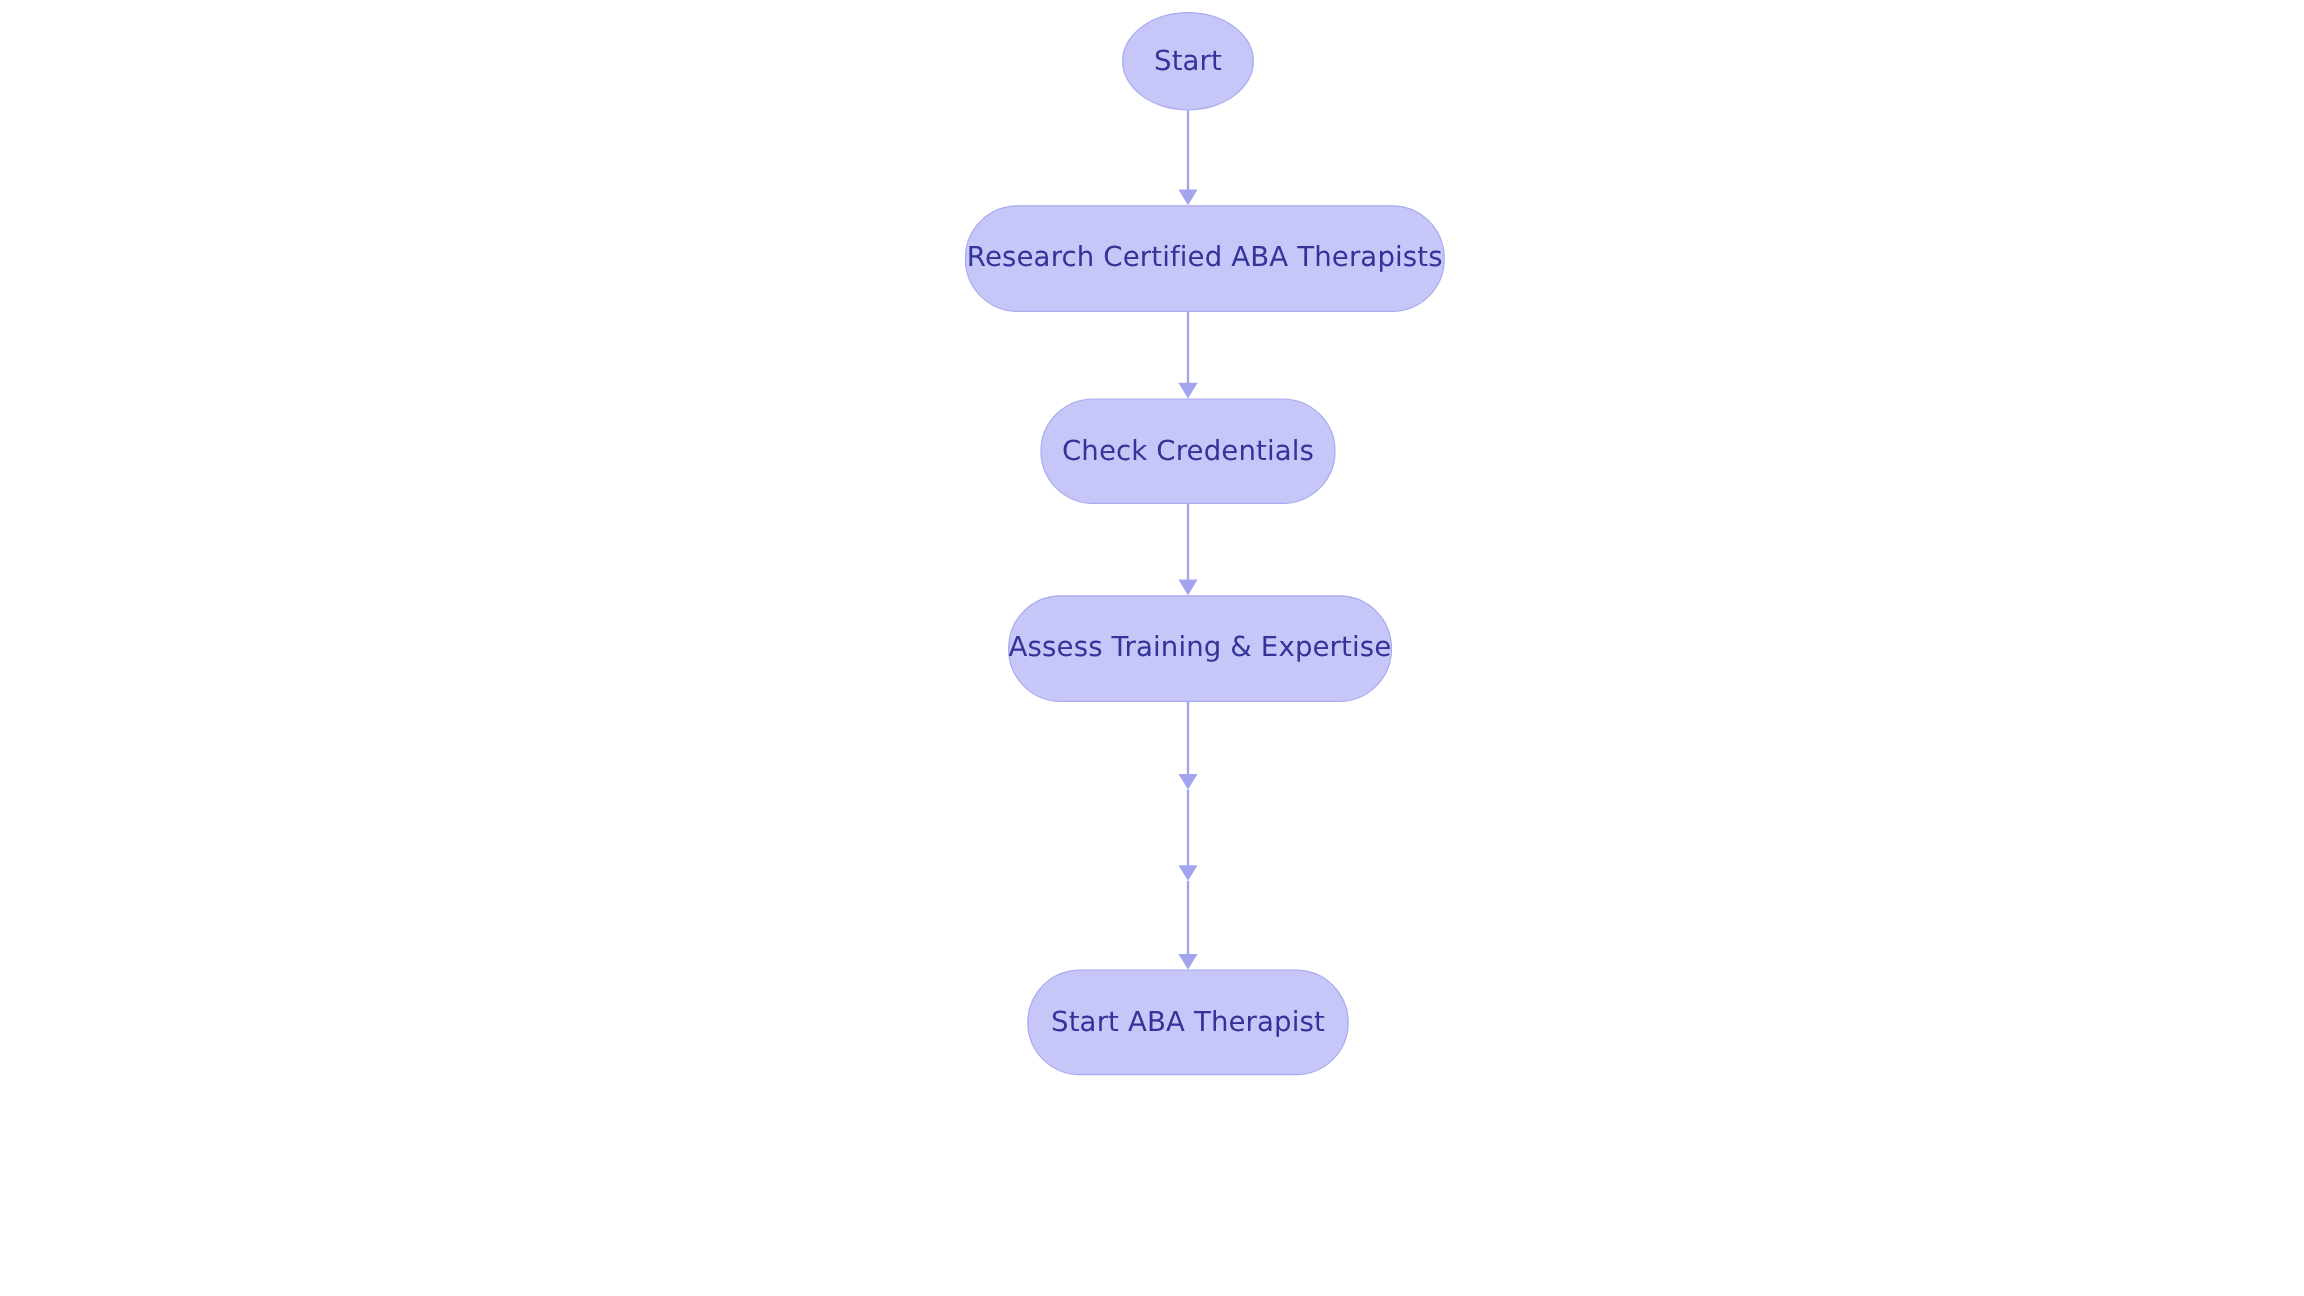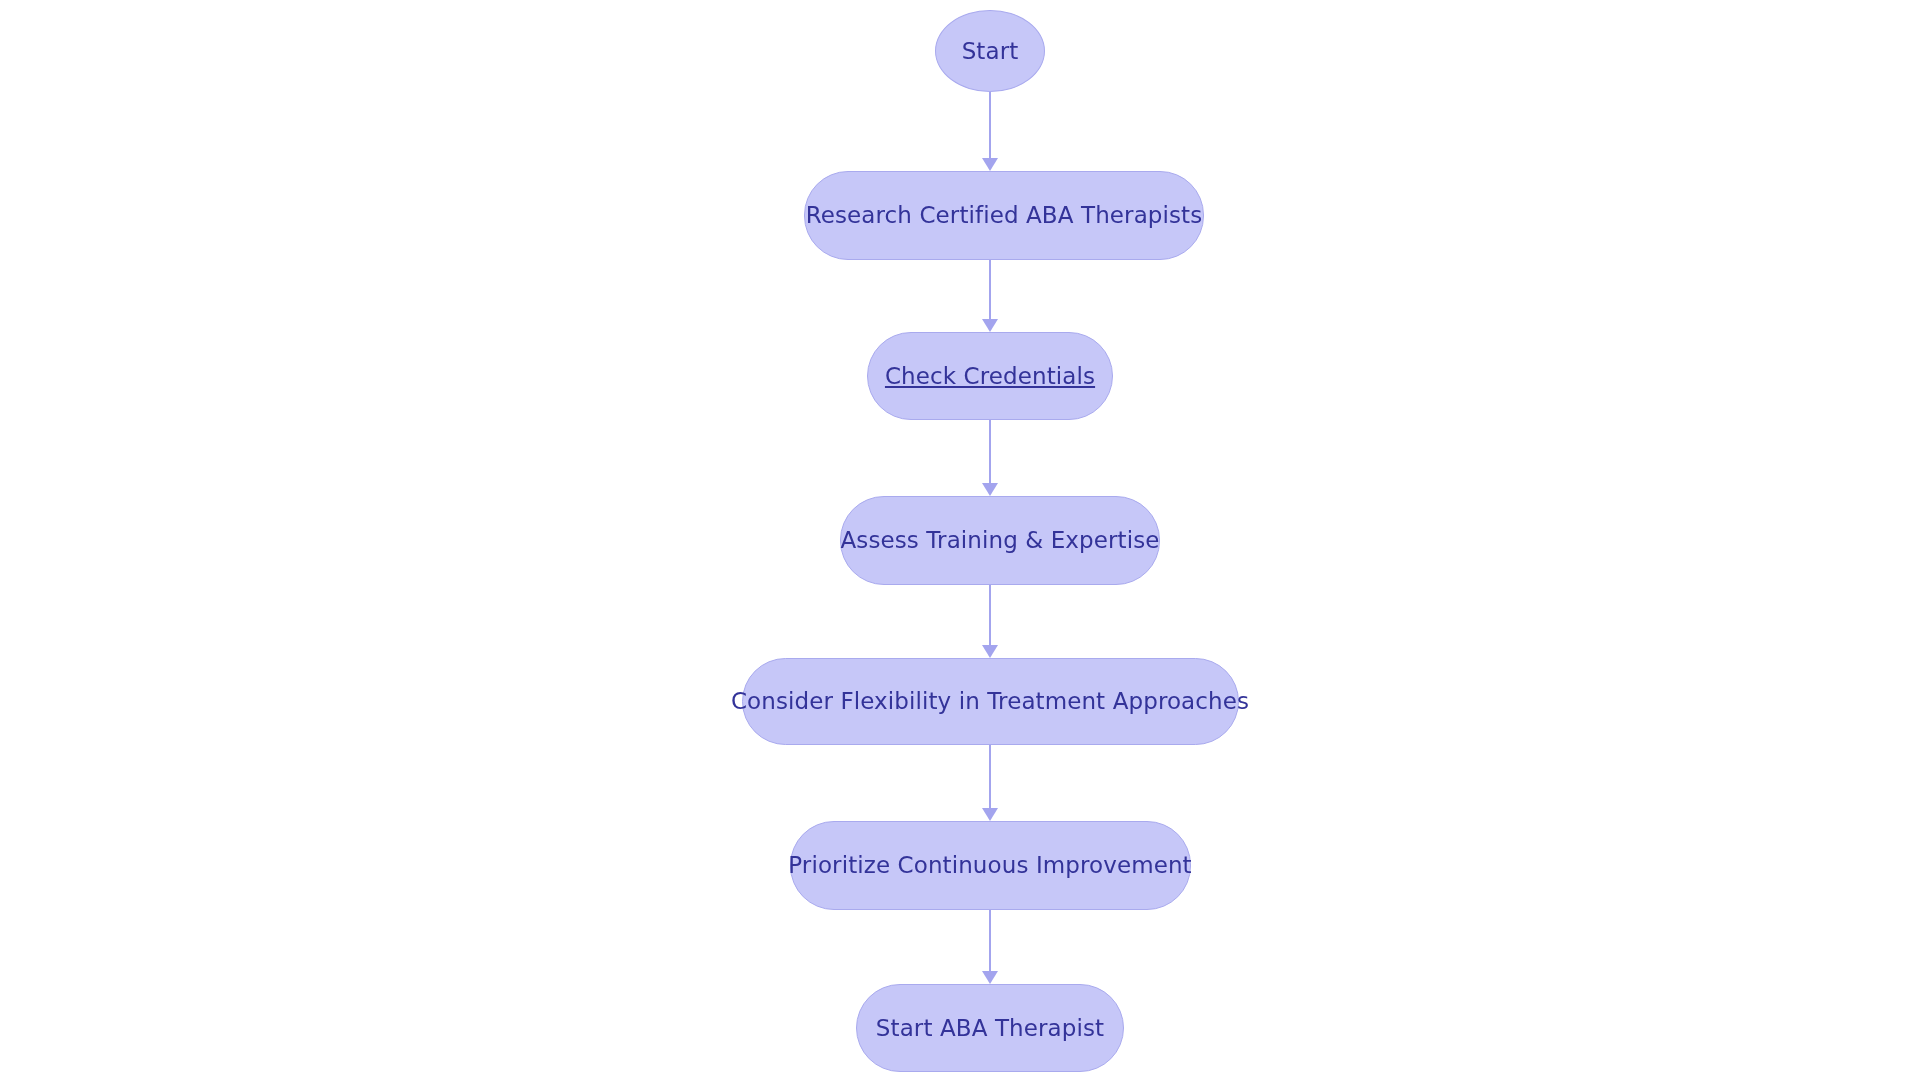--- a/index.html
+++ b/index.html
@@ -54,21 +54,21 @@
     border-radius: 50% / 50%;
   }
 
   .node.stadium {
     border-radius: 44px;
   }
 
   
   .n-start        { width: 110px; height: 82px; margin-top: 10px; }
   .n-research     { width: 400px; height: 89px; margin-left: 28px; }
-  .n-credentials  { width: 246px; height: 88px; text-decoration: underline; }
+  .n-credentials  { width: 246px; height: 88px; }
   .n-training     { width: 320px; height: 89px; margin-left: 20px; }
   .n-flexibility  { width: 497px; height: 87px; }
   .n-improvement  { width: 401px; height: 89px; }
   .n-select       { width: 268px; height: 88px; }
 
   
   .connector {
     position: relative;
     width: 16px;
     display: flex;
@@ -125,28 +125,26 @@
       <div class="head"></div>
     </div>
 
     <div class="node stadium n-training">Assess Training &amp; Expertise</div>
 
     <div class="connector c-4">
       <div class="shaft"></div>
       <div class="head"></div>
     </div>
 
-    <div class="node stadium n-flexibility">Consider Flexibility in Treatment Approaches</div>
 
     <div class="connector c-5">
       <div class="shaft"></div>
       <div class="head"></div>
     </div>
 
-    <div class="node stadium n-improvement">Prioritize Continuous Improvement</div>
 
     <div class="connector c-6">
       <div class="shaft"></div>
       <div class="head"></div>
     </div>
 
     <div class="node stadium n-select">Start ABA Therapist</div>
 
   </div>
 </div>

